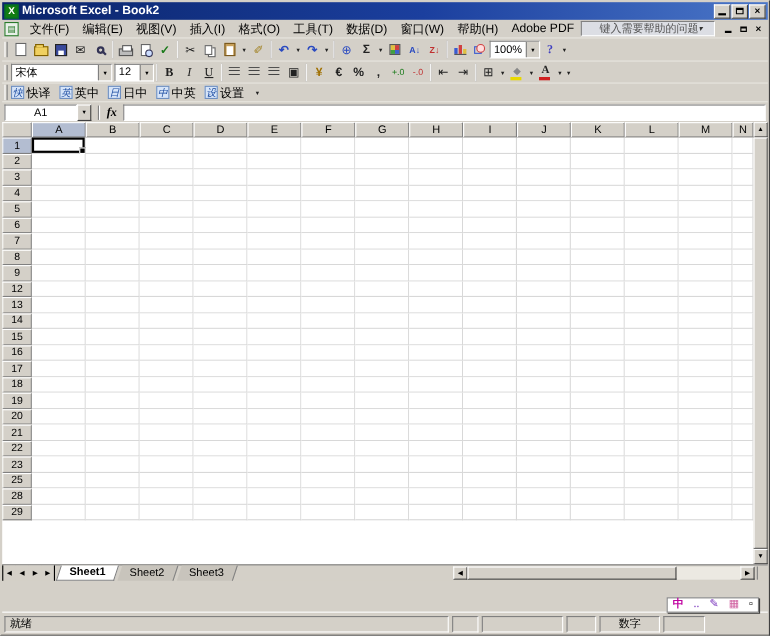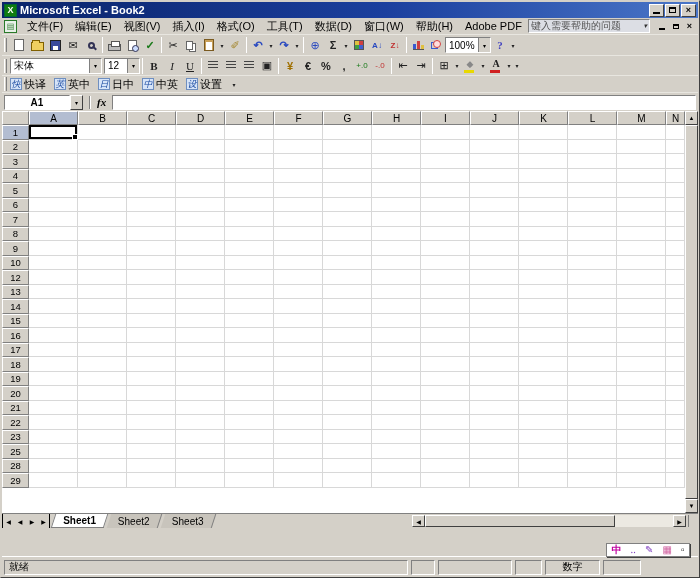--- a/index.html
+++ b/index.html
@@ -17,21 +17,21 @@
           display:flex; align-items:center; justify-content:center; margin-left:1px; font-size:9px; font-weight:bold; color:#000; }
   .g-min { width:7px; height:2px; background:#000; margin-top:6px; }
   .g-rest { width:7px; height:6px; border:1px solid #000; border-top:2px solid #000; background:#d4d0c8; }
   
   .menubar { height:17px; display:flex; align-items:center; padding:0 2px; flex:0 0 17px; border-bottom:1px solid #e8e6e0; }
   .doc-icon { width:13px; height:13px; background:#e8f0e8; border:1px solid #2a7a2a; color:#2a7a2a;
               font-size:8px; display:flex; align-items:center; justify-content:center; margin-right:4px; }
   .menu-item { font-size:11px; padding:1px 6px; color:#000; white-space:nowrap; }
   .askbox { margin-left:auto; width:122px; height:14px; background:#dcdee4; border:1px solid;
             border-color:#808080 #fff #fff #808080; font-size:10px; color:#555; display:flex;
-            align-items:center; padding:0 2px; overflow:hidden; white-space:nowrap; }
+            align-items:center; padding:0 16px; overflow:hidden; white-space:nowrap; }
   .askbox .dd { margin-left:auto; font-size:7px; color:#333; }
   .mwbtns { display:flex; margin-left:4px; }
   .mwbtn { width:13px; height:12px; display:flex; align-items:center; justify-content:center;
            font-size:9px; font-weight:bold; color:#000; margin-left:1px; }
   .mwbtn .g-min { margin-top:5px; width:6px; }
   .mwbtn .g-rest { width:6px; height:5px; }
   
   .toolbar { display:flex; align-items:center; padding:0 1px; border-bottom:1px solid #e8e6e0; }
   .tb1 { height:21px; flex:0 0 21px; }
   .tb2 { height:20px; flex:0 0 20px; }
@@ -70,21 +70,21 @@
   .i-align { width:10px; height:9px; background:repeating-linear-gradient(#444 0 1px,transparent 1px 3px); }
   .colorbar { position:absolute; bottom:2px; left:3px; right:5px; height:3px; }
   .yellow { background:#e8d800; } .red { background:#d02020; }
   
   .kbadge { width:12px; height:12px; background:#d6e4f8; border:1px solid #6f8fc0; color:#1a4aa0;
             font-size:9px; display:flex; align-items:center; justify-content:center; margin-right:2px; }
   .kitem { display:flex; align-items:center; font-size:11px; color:#000; margin-right:8px; }
   
   .fbar { height:18px; flex:0 0 18px; display:flex; align-items:center; padding:1px 2px; }
   .namebox { width:66px; height:15px; background:#fff; border:1px solid; border-color:#808080 #fff #fff #808080;
-             font-size:10px; display:flex; align-items:center; justify-content:center;font-weight:bold; }
+             font-size:10px; display:flex; align-items:center; justify-content:center; }
   .namedd { width:13px; height:15px; background:#d4d0c8; border:1px solid; border-color:#fff #404040 #404040 #fff;
             display:flex; align-items:center; justify-content:center; font-size:6px; }
   .fxdivider { width:2px; height:13px; border-left:1px solid #808080; border-right:1px solid #fff; margin:0 6px; }
   .fx { font-size:11px; font-style:italic; font-weight:bold; font-family:"Liberation Serif",serif; margin-right:6px; }
   .fedit { flex:1; height:15px; background:#fff; border:1px solid; border-color:#808080 #fff #fff #808080; }
   
   .gridwrap { flex:1; display:flex; overflow:hidden; background:#fff; position:relative; }
   .sheet { width:683px; display:flex; flex-direction:column; overflow:hidden; position:relative; }
   .chrow { display:flex; height:14px; flex:0 0 14px; }
   .selall { width:27px; flex:0 0 27px; background:#d4d0c8; border:1px solid; border-color:#fff #808080 #808080 #fff; }
@@ -508,37 +508,20 @@
             <div class="cell"></div>
             <div class="cell"></div>
             <div class="cell"></div>
             <div class="cell"></div>
             <div class="cell"></div>
             <div class="cell"></div>
             <div class="cell"></div>
             <div class="cell"></div>
           </div>
           <div class="grow">
-            <div class="rh">10</div>
-            <div class="cell"></div>
-            <div class="cell"></div>
-            <div class="cell"></div>
-            <div class="cell"></div>
-            <div class="cell"></div>
-            <div class="cell"></div>
-            <div class="cell"></div>
-            <div class="cell"></div>
-            <div class="cell"></div>
-            <div class="cell"></div>
-            <div class="cell"></div>
-            <div class="cell"></div>
-            <div class="cell"></div>
-            <div class="cell"></div>
-          </div>
-          <div class="grow">
             <div class="rh">12</div>
             <div class="cell"></div>
             <div class="cell"></div>
             <div class="cell"></div>
             <div class="cell"></div>
             <div class="cell"></div>
             <div class="cell"></div>
             <div class="cell"></div>
             <div class="cell"></div>
             <div class="cell"></div>

